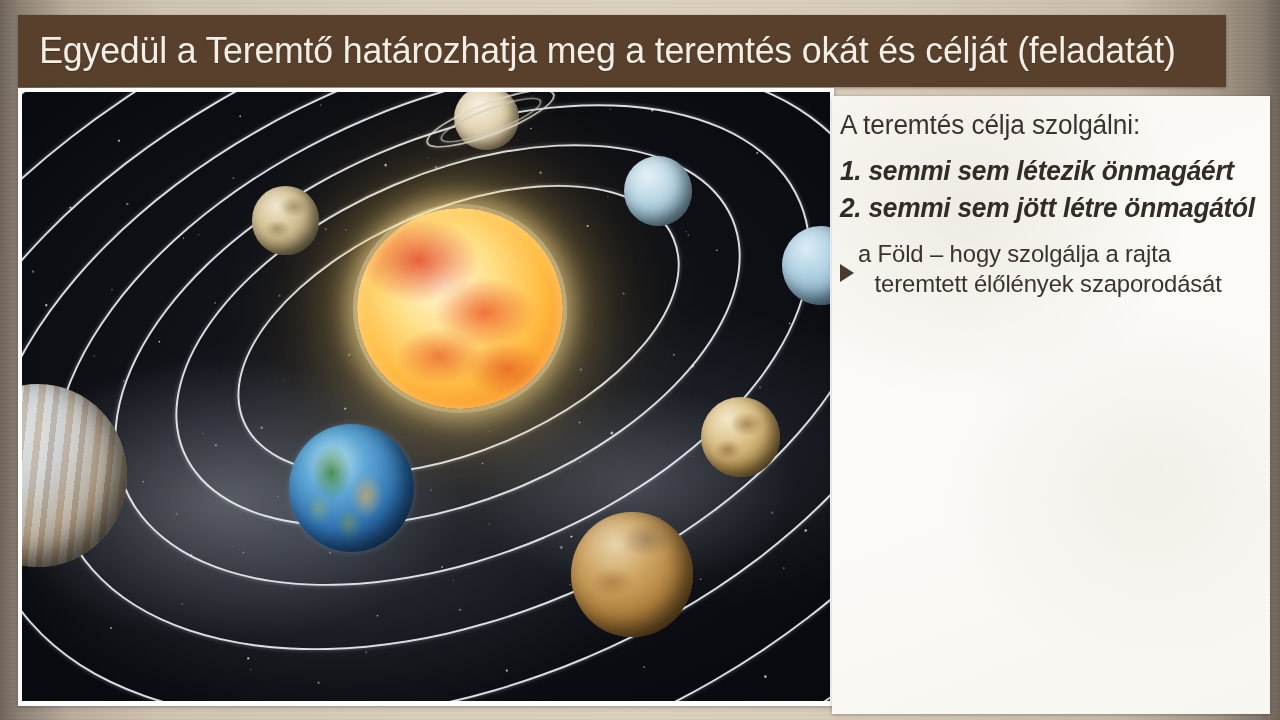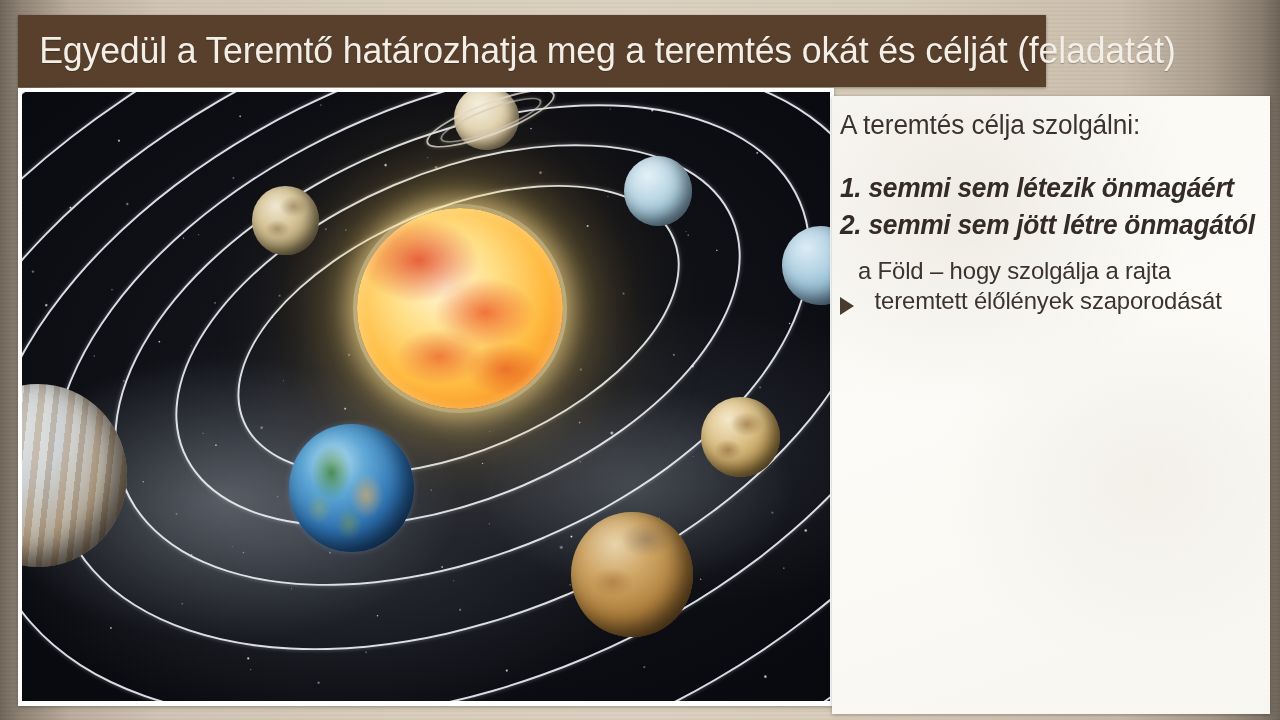--- a/index.html
+++ b/index.html
@@ -33,21 +33,21 @@
       rgba(255, 255, 255, 0.03) 2px,
       rgba(255, 255, 255, 0.03) 4px);
     pointer-events: none;
   }
 
   
   .title-bar {
     position: absolute;
     left: 18px;
     top: 15px;
-    width: 1028px;
+    width: 1208px;
     height: 72px;
     background: #58402d;
     display: flex;
     align-items: center;
     box-shadow: 0 1px 3px rgba(0,0,0,0.35);
   }
   .title-bar .title-text {
     color: #f3efe6;
     font-family: "Liberation Sans Narrow", "Liberation Sans", "DejaVu Sans", sans-serif;
     font-size: 37px;
@@ -298,38 +298,38 @@
     font-family: "Liberation Sans Narrow", "Liberation Sans", "DejaVu Sans", sans-serif;
     font-size: 27px;
     color: #3b332e;
     line-height: 1.18;
     letter-spacing: -0.1px;
     transform: scaleX(0.97);
     transform-origin: left center;
     white-space: nowrap;
   }
 
-  .numbered-list { list-style: none; margin-top: 27px; }
+  .numbered-list { list-style: none; margin-top: 10px; }
   .numbered-item {
     font-family: "Liberation Sans Narrow", "Liberation Sans", "DejaVu Sans", sans-serif;
     font-size: 28px;
     font-weight: bold;
     font-style: italic;
     color: #332b26;
     line-height: 1.34;
     letter-spacing: -0.3px;
     transform: scaleX(0.94);
     transform-origin: left center;
     white-space: nowrap;
   }
 
   .bullet-list { list-style: none; margin-top: 12px; }
   .bullet-item {
     display: flex;
-    align-items: flex-end;
+    align-items: center;
     margin-bottom: 11px;
   }
   .bullet-marker {
     flex: 0 0 auto;
     width: 0; height: 0;
     border-top: 9px solid transparent;
     border-bottom: 9px solid transparent;
     border-left: 14px solid #4a3b30;
     margin-top: 8px;
     margin-right: 3px;

